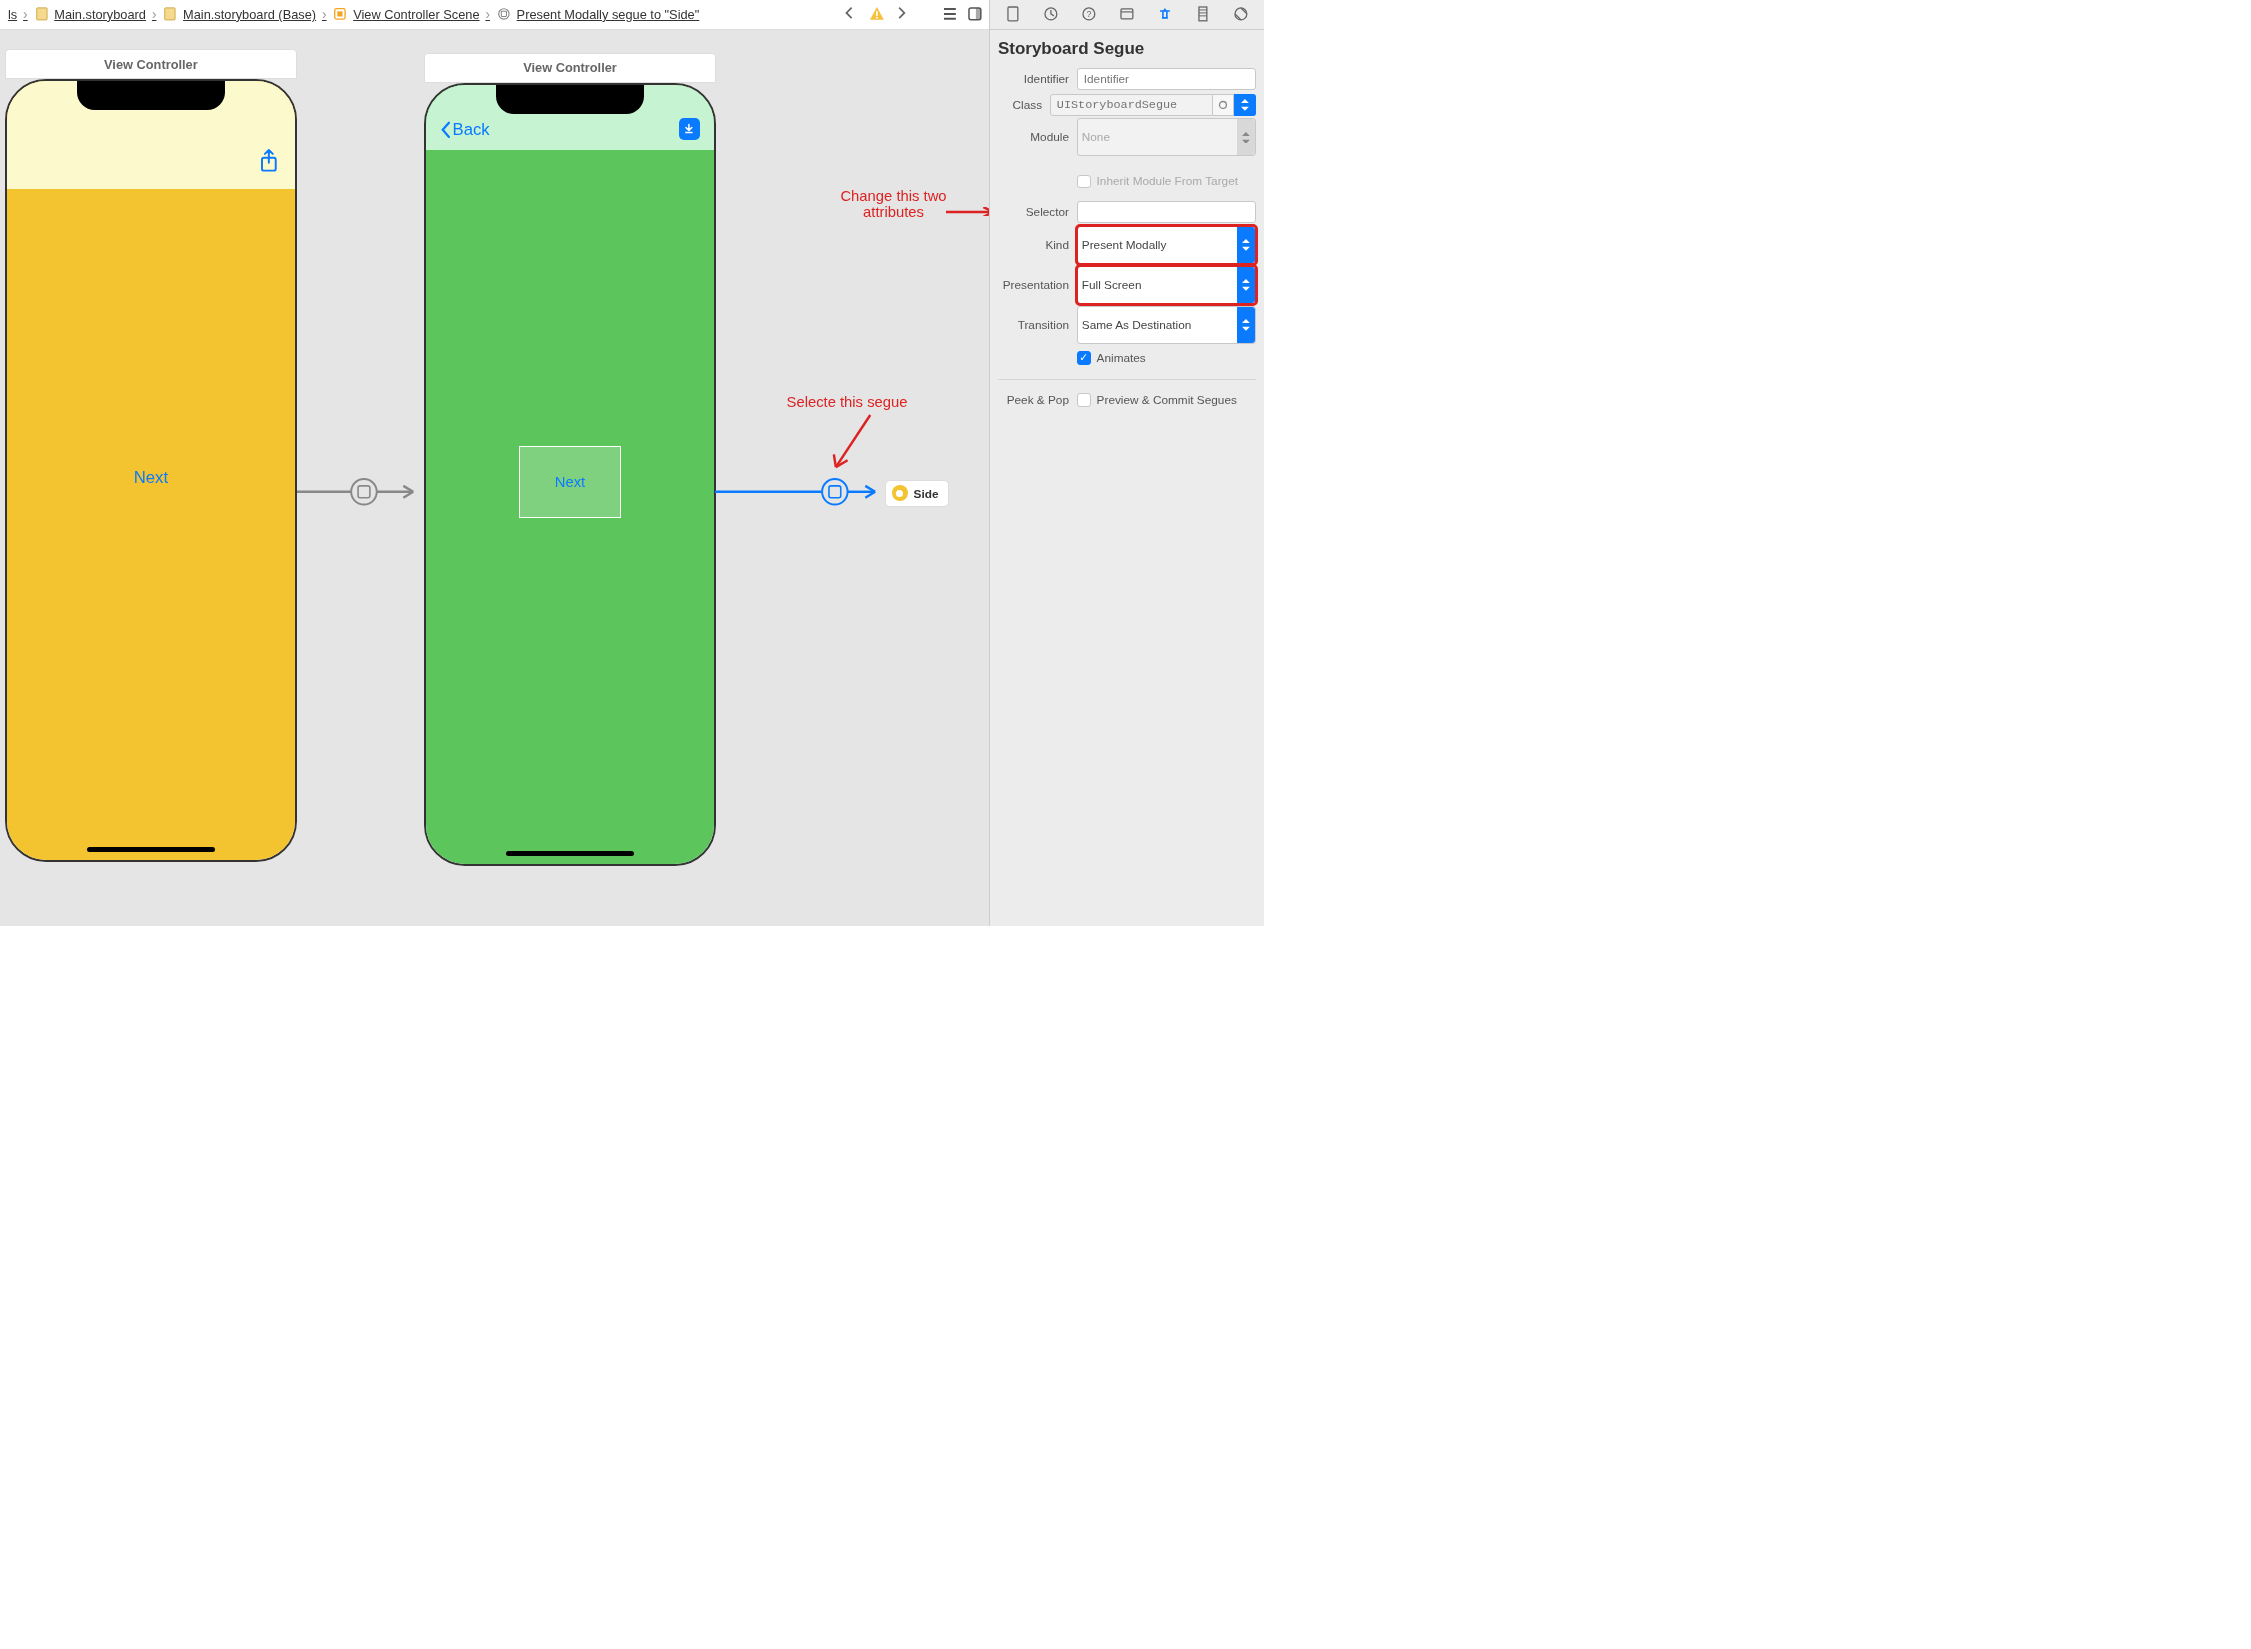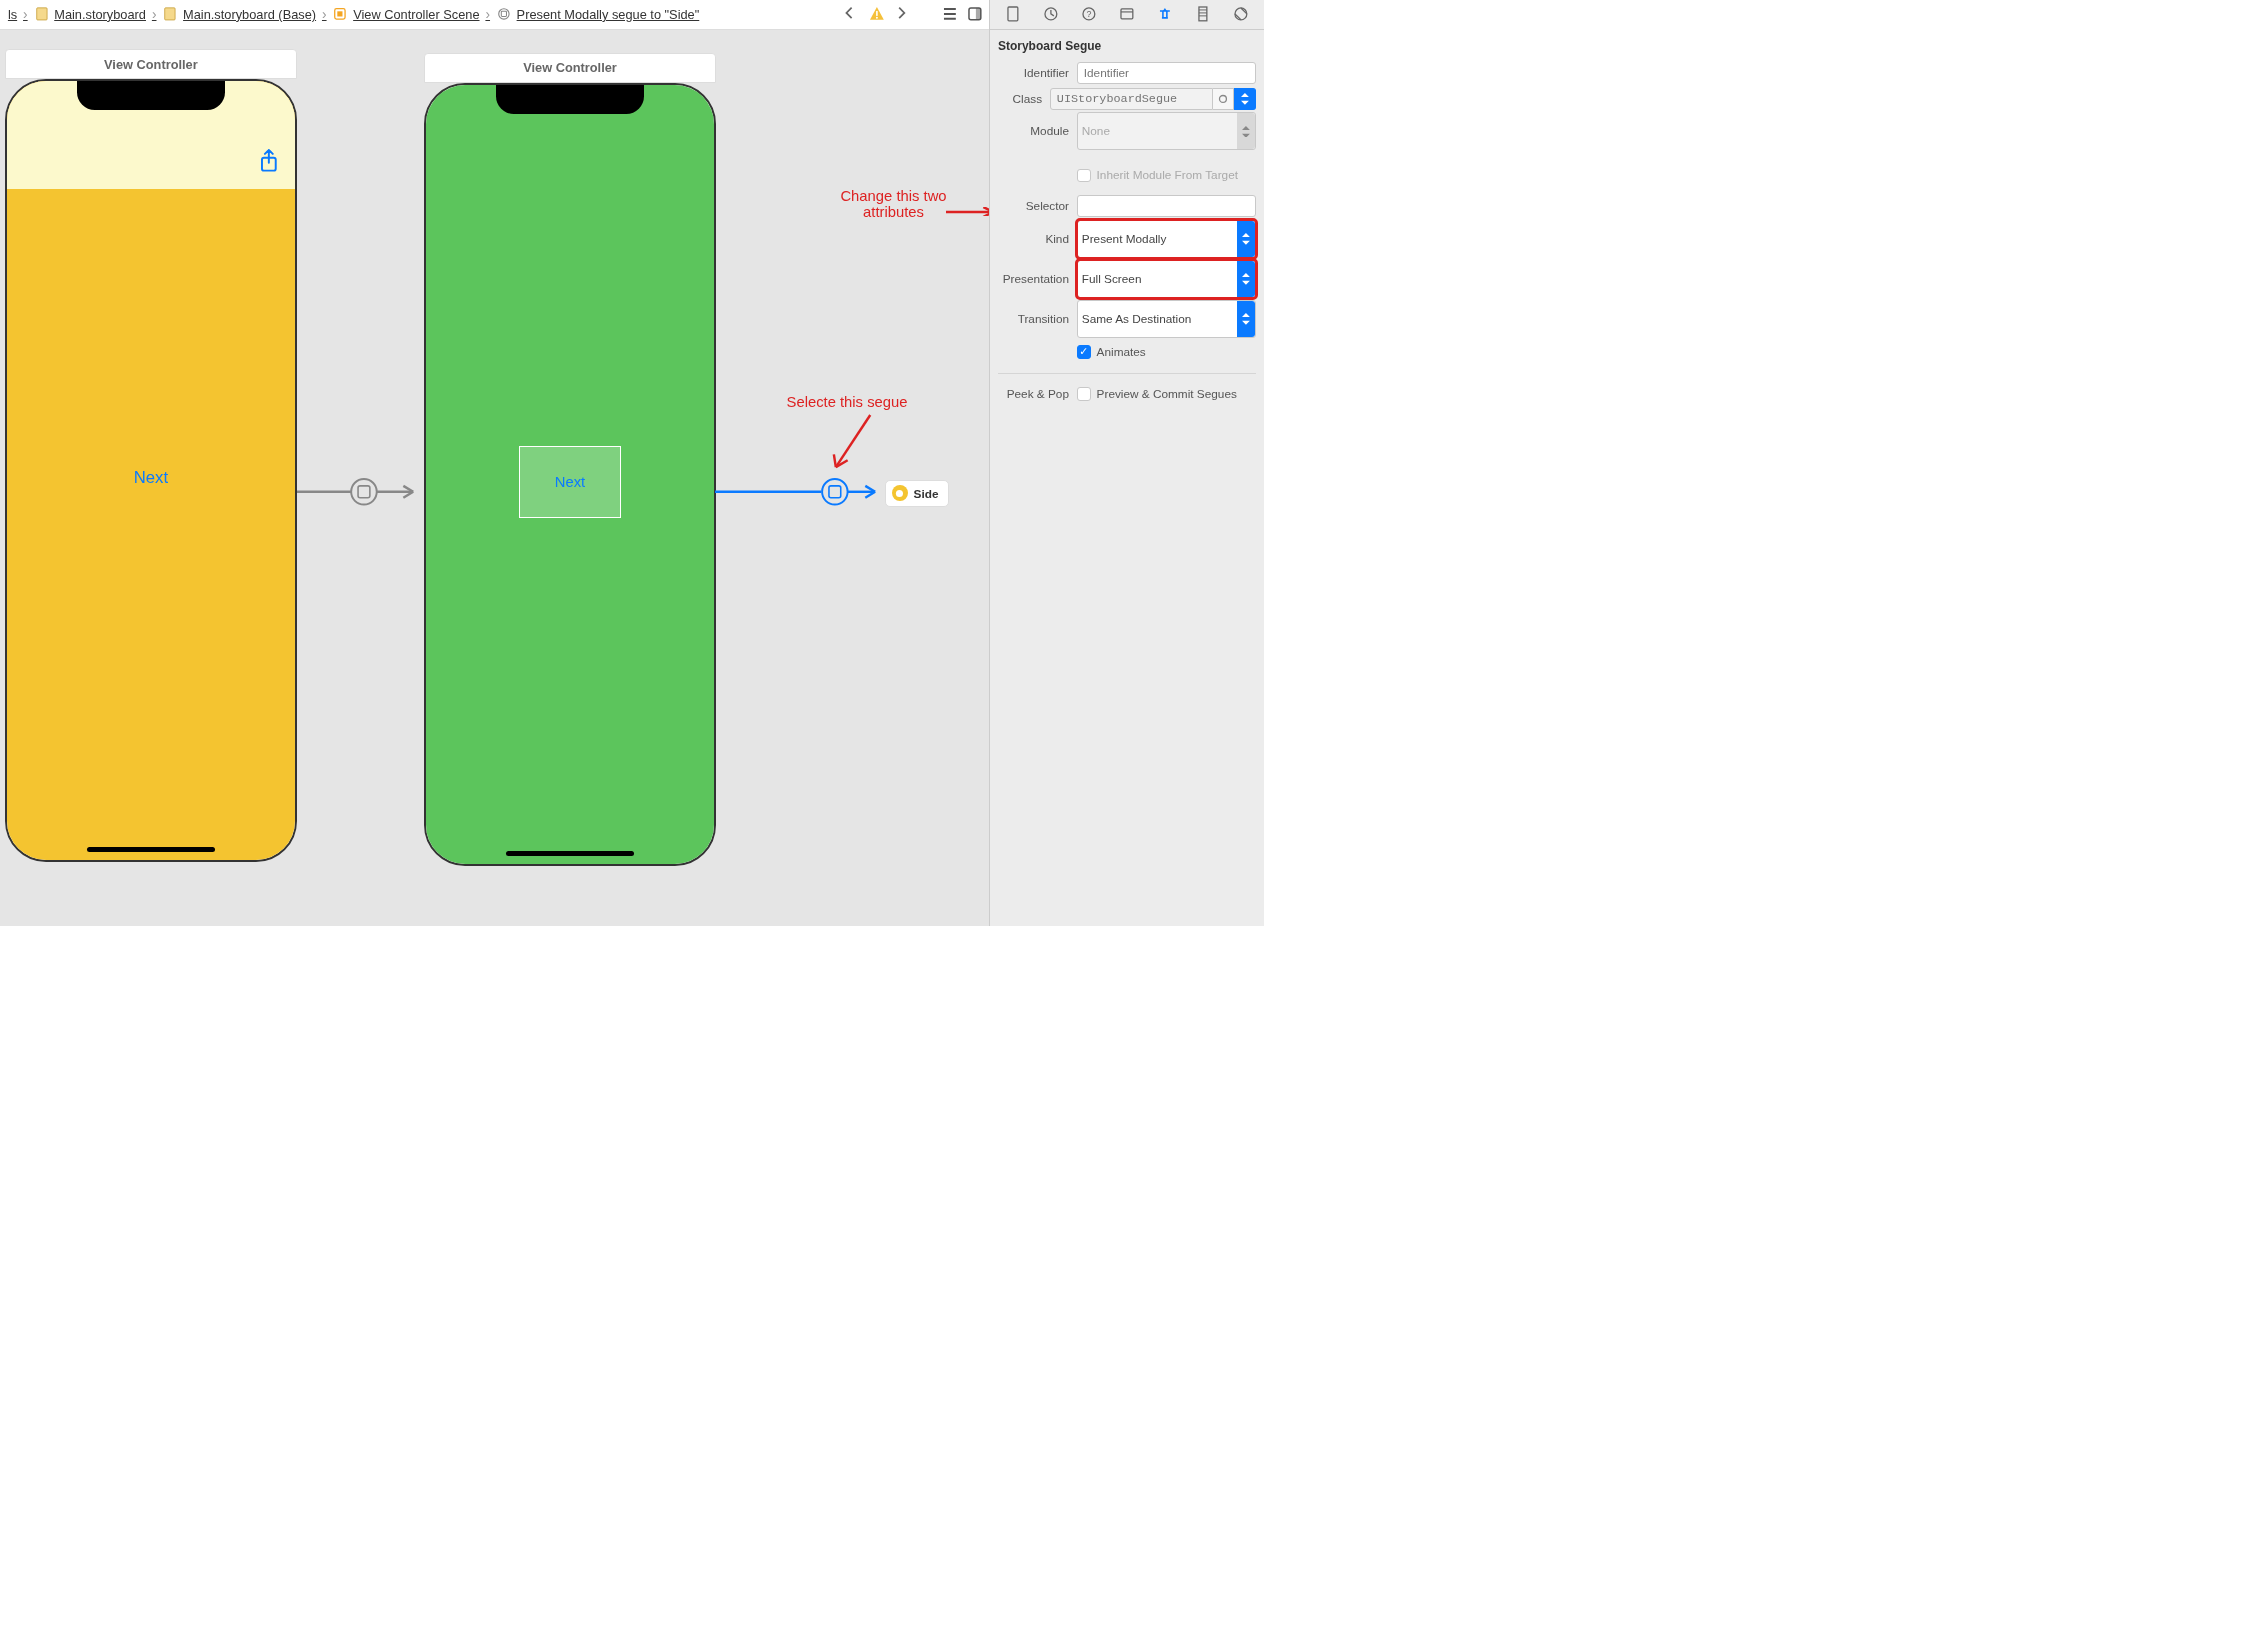--- a/index.html
+++ b/index.html
@@ -44,21 +44,21 @@
 
   
   .anno { position: absolute; color: #d22; font-size: 14.8px; text-align: center; }
 
   
   .insp-tabs { height: 29.6px; background: #ececec; border-bottom: 1px solid #ccc; display: flex; align-items: center; justify-content: space-around; padding: 0 3.9px; }
   .insp-tab { width: 21.7px; height: 21.7px; display: flex; align-items: center; justify-content: center; color: #555; cursor: pointer; border-radius: 3px; }
   .insp-tab.active { color: #0a7aff; }
   .insp-body { padding: 5.9px 7.9px; font-size: 11.8px; color: #444; }
   .insp-section { border-bottom: 1px solid #d5d5d5; padding-bottom: 7.9px; margin-bottom: 7.9px; }
-  .insp-section-title { font-weight: 600; color: #333; padding: 3.9px 0 5.9px; font-size: 12px; }
+  .insp-section-title { font-weight: 600; color: #333; padding: 3.9px 0 5.9px; font-size: 17px; }
   .row { display: flex; align-items: center; margin: 2px 0; min-height: 23.6px; }
   .row label { width: 79px; text-align: right; padding-right: 7.9px; color: #555; font-size: 11.8px; }
   .row .field { flex: 1; display: flex; }
   .txt { flex: 1; height: 21.7px; border: 1px solid #c8c8c8; border-radius: 3px; padding: 0 5.9px; font-size: 11.8px; background: #fff; }
   .txt[disabled] { background: #f2f2f2; color: #aaa; }
   .sel { flex: 1; height: 38px; border: 1px solid #c8c8c8; border-radius: 3px; background: #fff; font-size: 11.8px; padding: 0 3.9px; position: relative; display: flex; align-items: center; }
   .sel .chev { position: absolute; right: 0; top: 0; bottom: 0; width: 17.7px; background: #0a7aff; border-radius: 0 3px 3px 0; display: flex; align-items: center; justify-content: center; }
   .sel .chev svg { width: 7.9px; height: 11.8px; fill: #fff; }
   .hl { outline: 3px solid #d22; outline-offset: -1px; }
   .cb { width: 13.8px; height: 13.8px; border: 1px solid #c8c8c8; border-radius: 3px; margin-right: 5.9px; display: inline-flex; align-items: center; justify-content: center; background: #fff; }
@@ -170,20 +170,34 @@
         <path d="M118 15 L108 9 M118 15 L108 21" stroke="#888" stroke-width="2.5" fill="none"></path>
       </svg>
 
       <div class="scene d2" style="left:424px; top:23.6px;">
         <div class="scene-title" style="width:292px;">
           <span>View Controller</span>
         </div>
         <div class="device">
           <div class="notch"></div>
           <div class="screen">
+            <div class="navarea">
+              <span class="back-btn">
+                <svg viewBox="0 0 12 20" width="10.8" height="17.7">
+                    <path d="M10 2 L3 10 L10 18" stroke="#0a7aff" stroke-width="2.5" fill="none" stroke-linecap="round"></path>
+                  </svg>
+                <span>Back</span>
+              </span>
+              <span class="save-icon">
+                <svg viewBox="0 0 16 16" width="11.8" height="11.8">
+                    <path d="M8 2 L8 10 M8 10 L4 6 M8 10 L12 6" stroke="#fff" stroke-width="2" fill="none" stroke-linecap="round"></path>
+                    <line x1="3" y1="13" x2="13" y2="13" stroke="#fff" stroke-width="2"></line>
+                  </svg>
+              </span>
+            </div>
             <span class="sel-box">
               <span>Next</span>
             </span>
           </div>
           <div class="home-ind"></div>
         </div>
       </div>
 
       <svg class="segue" style="left:715px; top:447px;" width="167" height="29.6" viewBox="0 0 170 30">
         <line x1="0" y1="15" x2="108" y2="15" stroke="#0a7aff" stroke-width="2.5"></line>

